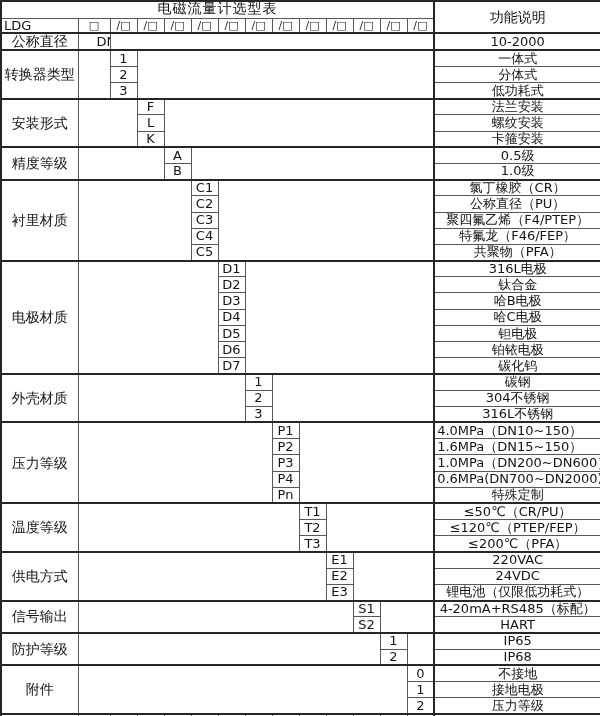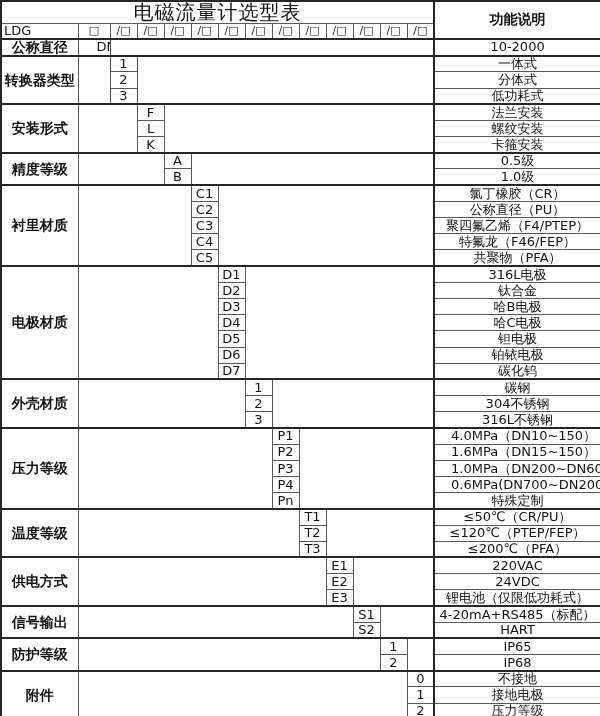--- a/index.html
+++ b/index.html
@@ -4,26 +4,26 @@
 <style>
   html,body{margin:0;padding:0;background:#ffffff;}
   .wrap{width:600px;height:716px;overflow:hidden;background:#ffffff;position:relative;}
   table{border-collapse:collapse;table-layout:fixed;width:600px;
         font-family:"DejaVu Sans",sans-serif;color:#141414;
         border:2px solid #262626;border-bottom:none;}
   td{border:1px solid #585858;padding:0;text-align:center;font-size:13px;
      line-height:1.05;overflow:hidden;white-space:nowrap;vertical-align:middle;}
   td.gtop{border-top:2px solid #262626;}
   td.fn{border-left:2px solid #262626;}
-  td.title-cell{font-size:20px;letter-spacing:1px;font-family:Liberation Serif, serif;}
-  td.label{font-size:14px;font-weight:bold;}
+  td.title-cell{font-size:14px;letter-spacing:1px;font-family:Liberation Serif, serif;}
+  td.label{font-size:14px;}
   td.ldg{text-align:left;padding-left:2px;}
   td.dncode{text-align:left;padding-left:18px;}
   td.box{font-size:11px;color:#1a1a1a;}
-  td.left{text-align:left;padding-left:16px;}
+  td.left{text-align:left;padding-left:2px;}
   td.tick{border-bottom:none;}
   tr.h17{height:17px;} tr.h14{height:14px;} tr.hr{height:16.2px;} tr.hs{height:6px;}
 </style>
 </head>
 <body>
 
 <div class="wrap">
   <table>
     <colgroup>
       <col style="width:77px">

